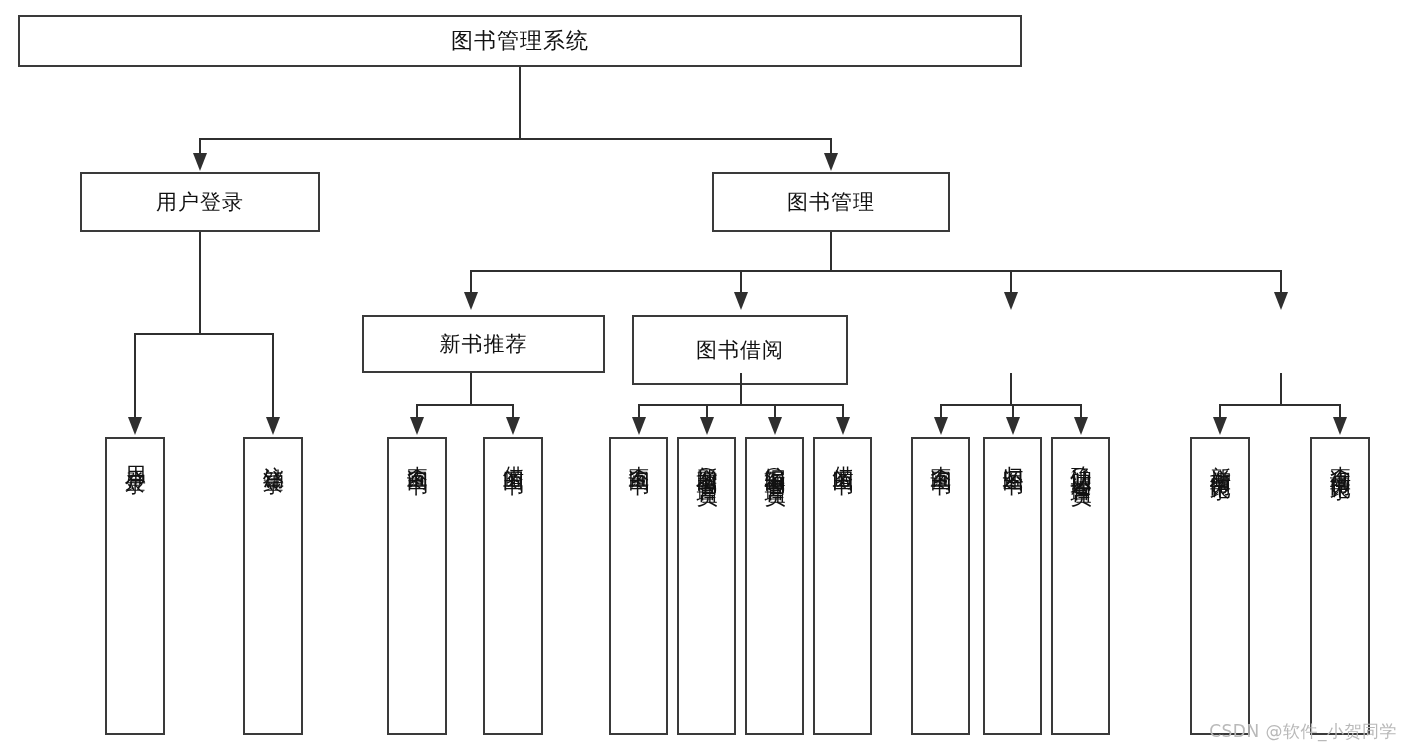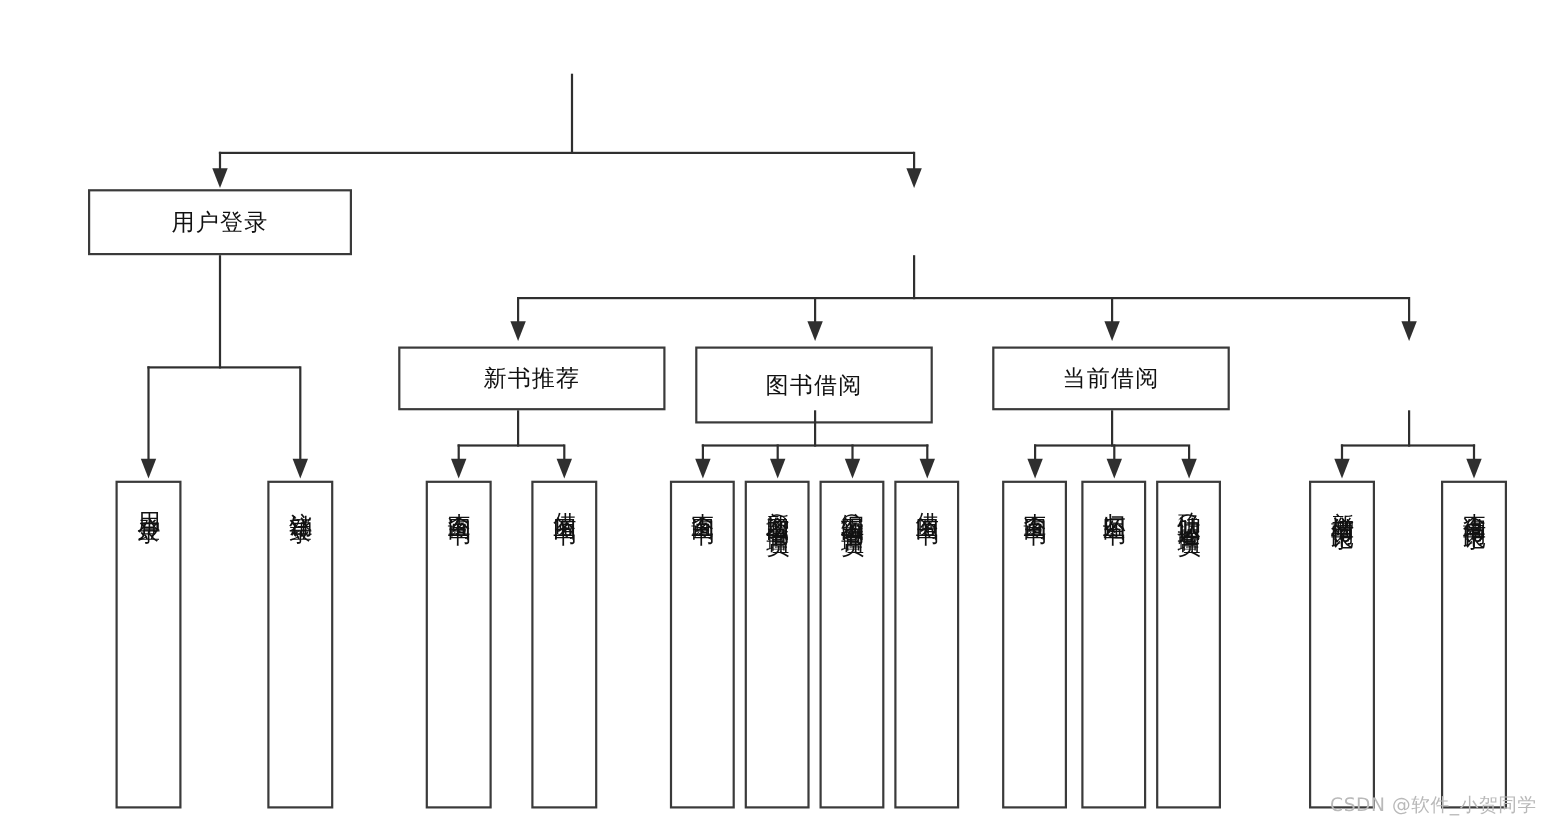--- a/index.html
+++ b/index.html
@@ -82,26 +82,27 @@
     letter-spacing: 0.5px;
     white-space: nowrap;
     font-family: "DejaVu Sans", "Liberation Sans", sans-serif;
   }
 </style>
 </head>
 <body>
 
 <div id="canvas">
 
+  <div class="node h root" style="left:18px; top:15px; width:1004px; height:52px;">图书管理系统</div>
 
   <div class="node h" style="left:80px; top:172px; width:240px; height:60px;">用户登录</div>
+  <div class="node h" style="left:712px; top:172px; width:238px; height:60px;">图书管理</div>
 
   <div class="node h" style="left:362px; top:315px; width:243px; height:58px;">新书推荐</div>
   <div class="node h" style="left:632px; top:315px; width:216px; height:70px;">图书借阅</div>
-  <div class="node h" style="left:902px; top:315px; width:216px; height:58px;">当前借阅</div>
 
   <div class="node v" style="left:105px; top:437px; width:60px; height:298px;">
     <span class="vtext">用户登录</span>
   </div>
   <div class="node v" style="left:243px; top:437px; width:60px; height:298px;">
     <span class="vtext">注销登录</span>
   </div>
 
   <div class="node v" style="left:387px; top:437px; width:60px; height:298px;">
     <span class="vtext">查询图书</span>

